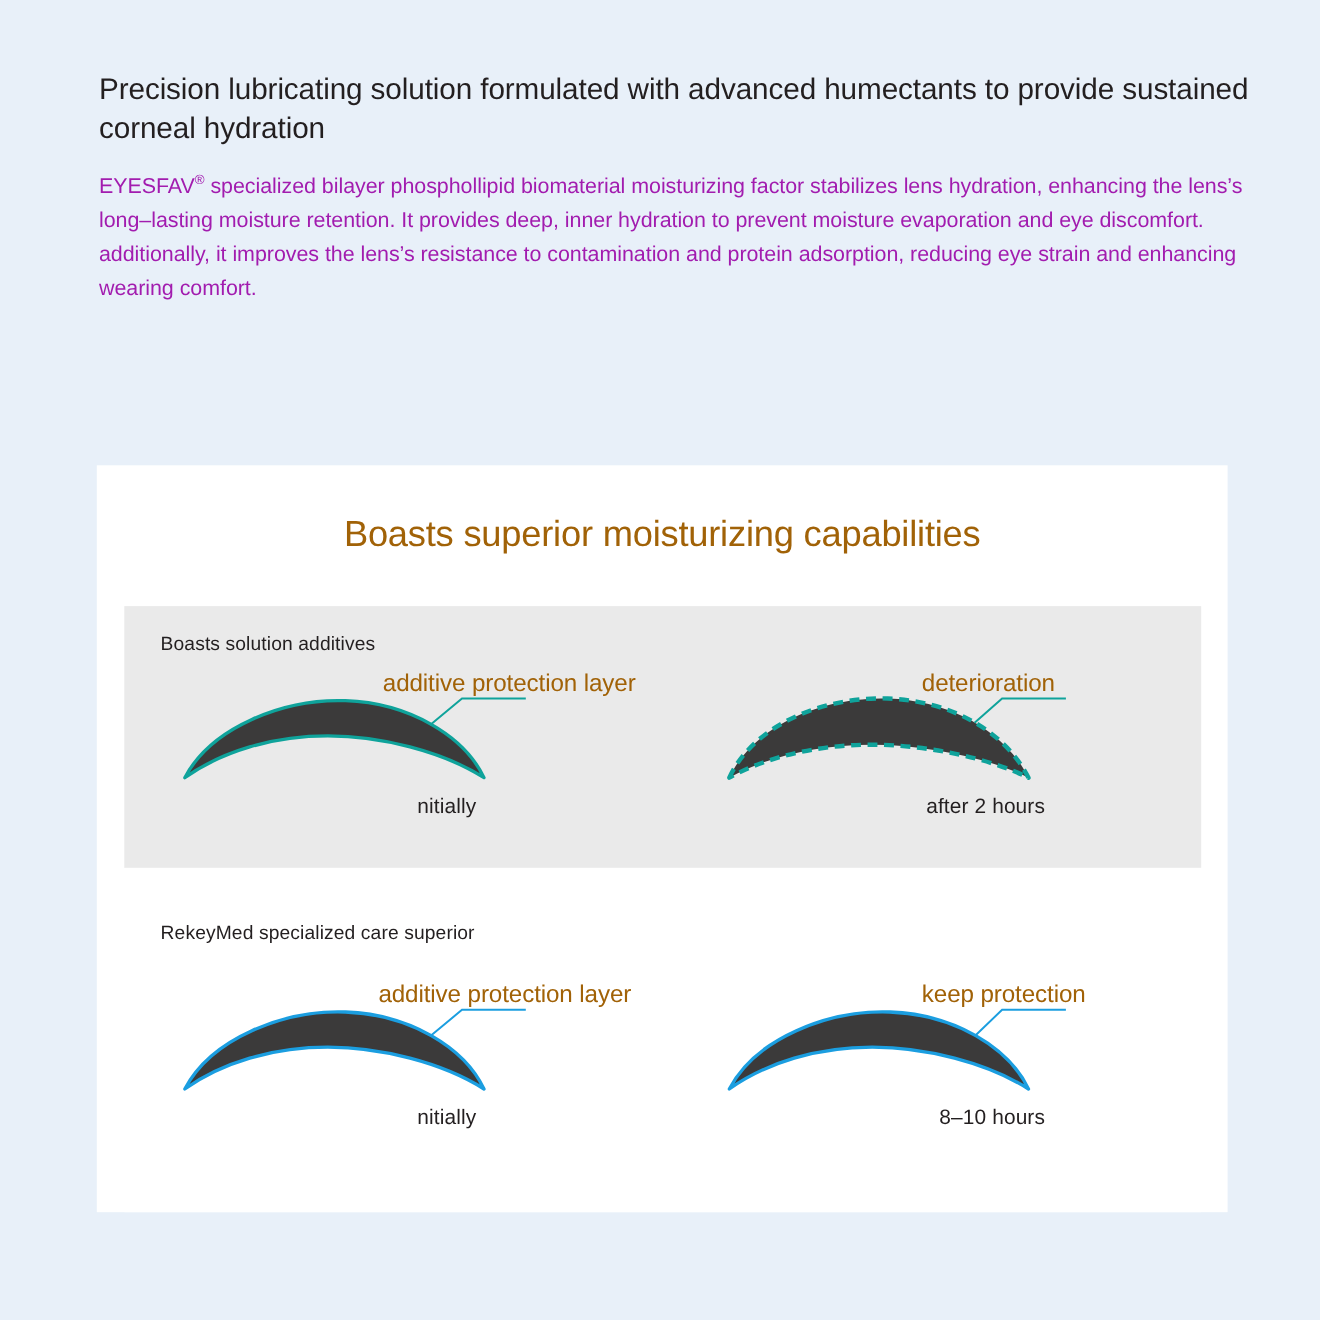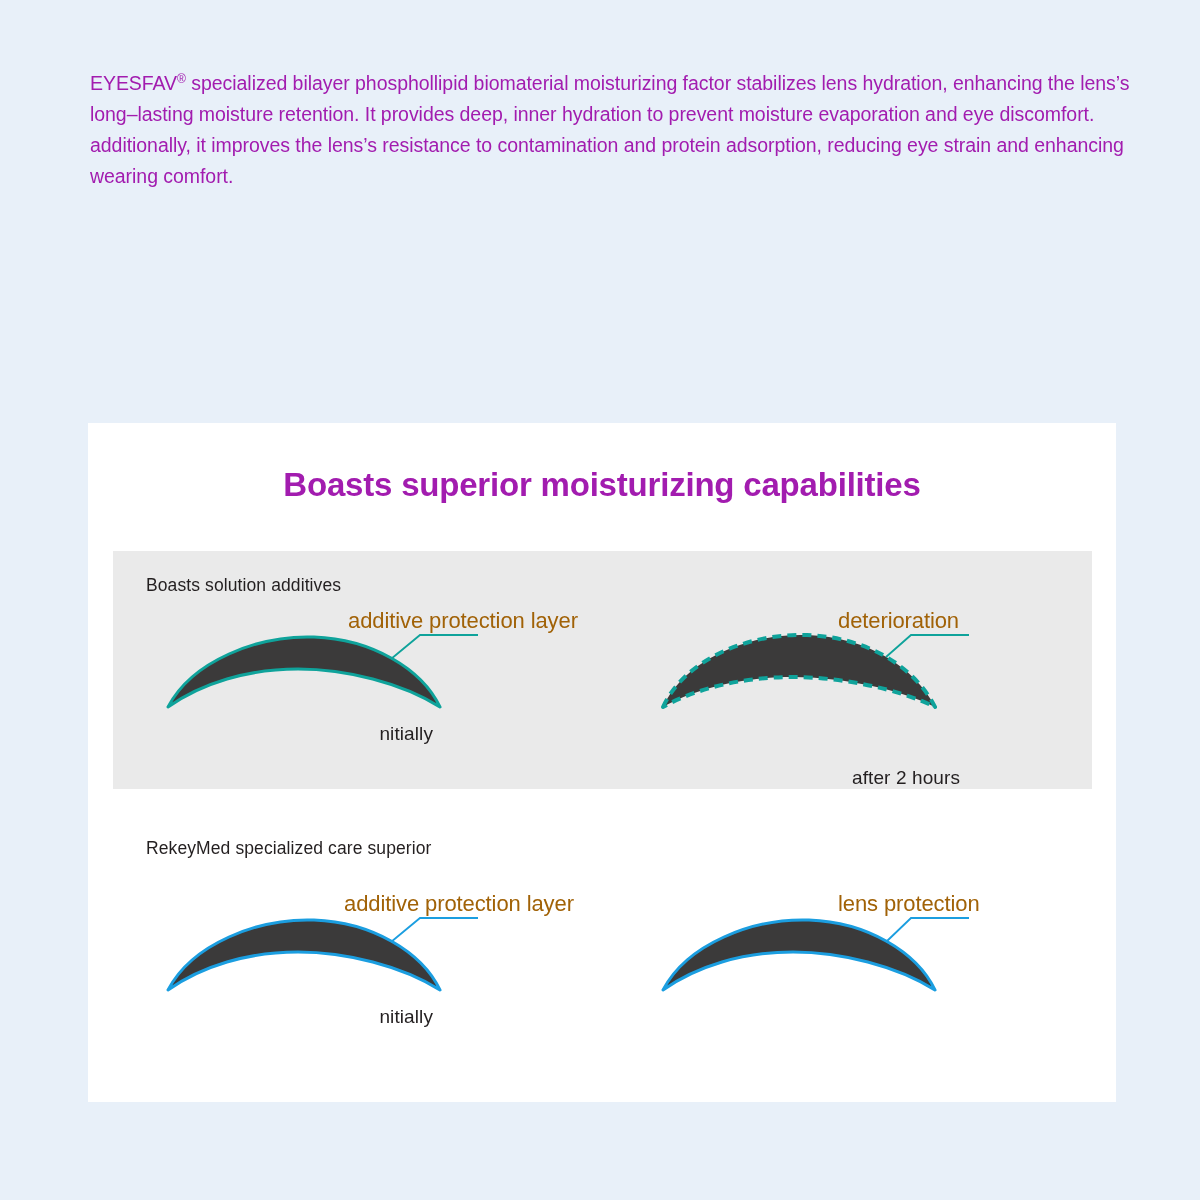--- a/index.html
+++ b/index.html
@@ -66,22 +66,22 @@
     background: #ffffff;
   }
   .card-heading {
     position: absolute;
     left: 0;
     top: 42px;
     width: 100%;
     text-align: center;
     font-size: 33px;
     line-height: 40px;
-    color: #a21caf;
-    font-weight: bold;
+    color: #a16207;
+    font-weight: normal;
     letter-spacing: -0.2px;
   }
 
   
   .panel {
     position: absolute;
     left: 25px;
     width: 979px;
   }
   .panel-top {
@@ -143,27 +143,28 @@
     top: 110px;
     width: 285px;
     left: 0;
     text-align: right;
     font-size: 19px;
     line-height: 26px;
     color: #231f20;
     letter-spacing: 0.1px;
   }
   .fig-tr .figure-caption,
-  .fig-br .figure-caption { left: 32px; margin-top: 44px; }
+  .fig-br .figure-caption { left: 22px; }
 </style>
 </head>
 <body>
 
 <div class="page-header">
 
+  <p class="page-subtitle">Precision lubricating solution formulated with advanced humectants to provide sustained corneal hydration</p>
 
   <p class="page-body">
     <span>EYESFAV</span><sup>®</sup><span> specialized bilayer phosphollipid biomaterial moisturizing factor stabilizes lens hydration, enhancing the lens’s long–lasting moisture retention. It provides deep, inner hydration to prevent moisture evaporation and eye discomfort. additionally, it improves the lens’s resistance to contamination and protein adsorption, reducing eye strain and enhancing wearing comfort.</span>
   </p>
 </div>
 
 <div class="card">
 
   <div class="card-heading">Boasts superior moisturizing capabilities</div>
 
@@ -201,17 +202,18 @@
       </svg>
       <div class="callout-text">additive protection layer</div>
       <div class="figure-caption">nitially</div>
     </div>
 
     <div class="figure fig-br">
       <svg viewBox="0 0 470 130">
         <path d="M 20 96 C 44 50 110 24 166 26 C 224 28 274 58 292 96 C 254 72 198 58 150 58 C 100 58 54 72 20 96 Z" fill="#3b3a3a" stroke="#1b9ee0" stroke-width="3" stroke-linejoin="round"></path>
         <polyline points="243,48 268,24 326,24" fill="none" stroke="#1b9ee0" stroke-width="1.8"></polyline>
       </svg>
-      <div class="callout-text">lens protection</div>
+      <div class="callout-text">keep protection</div>
+      <div class="figure-caption">8–10 hours</div>
     </div>
   </div>
 
 </div>
 
 </body></html>

